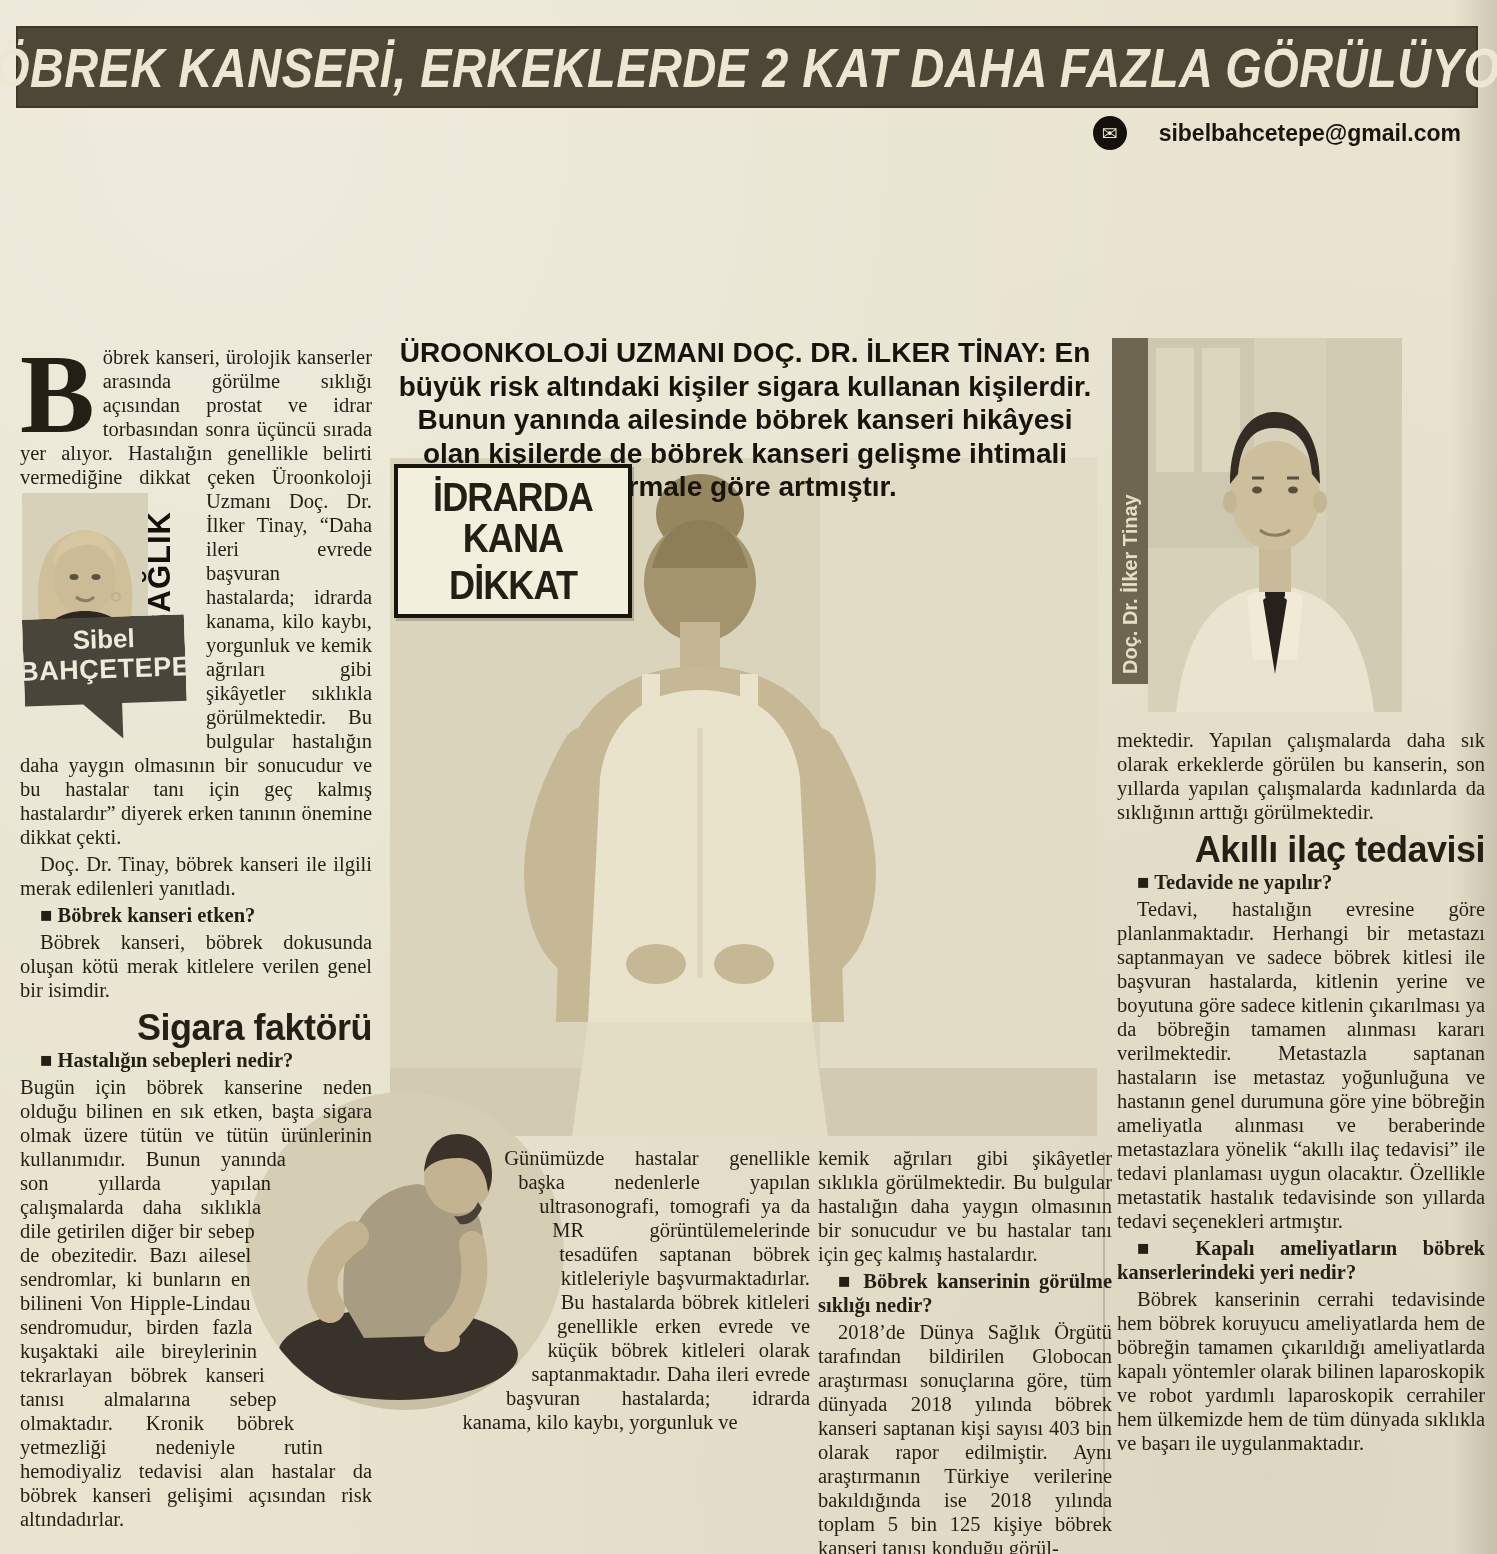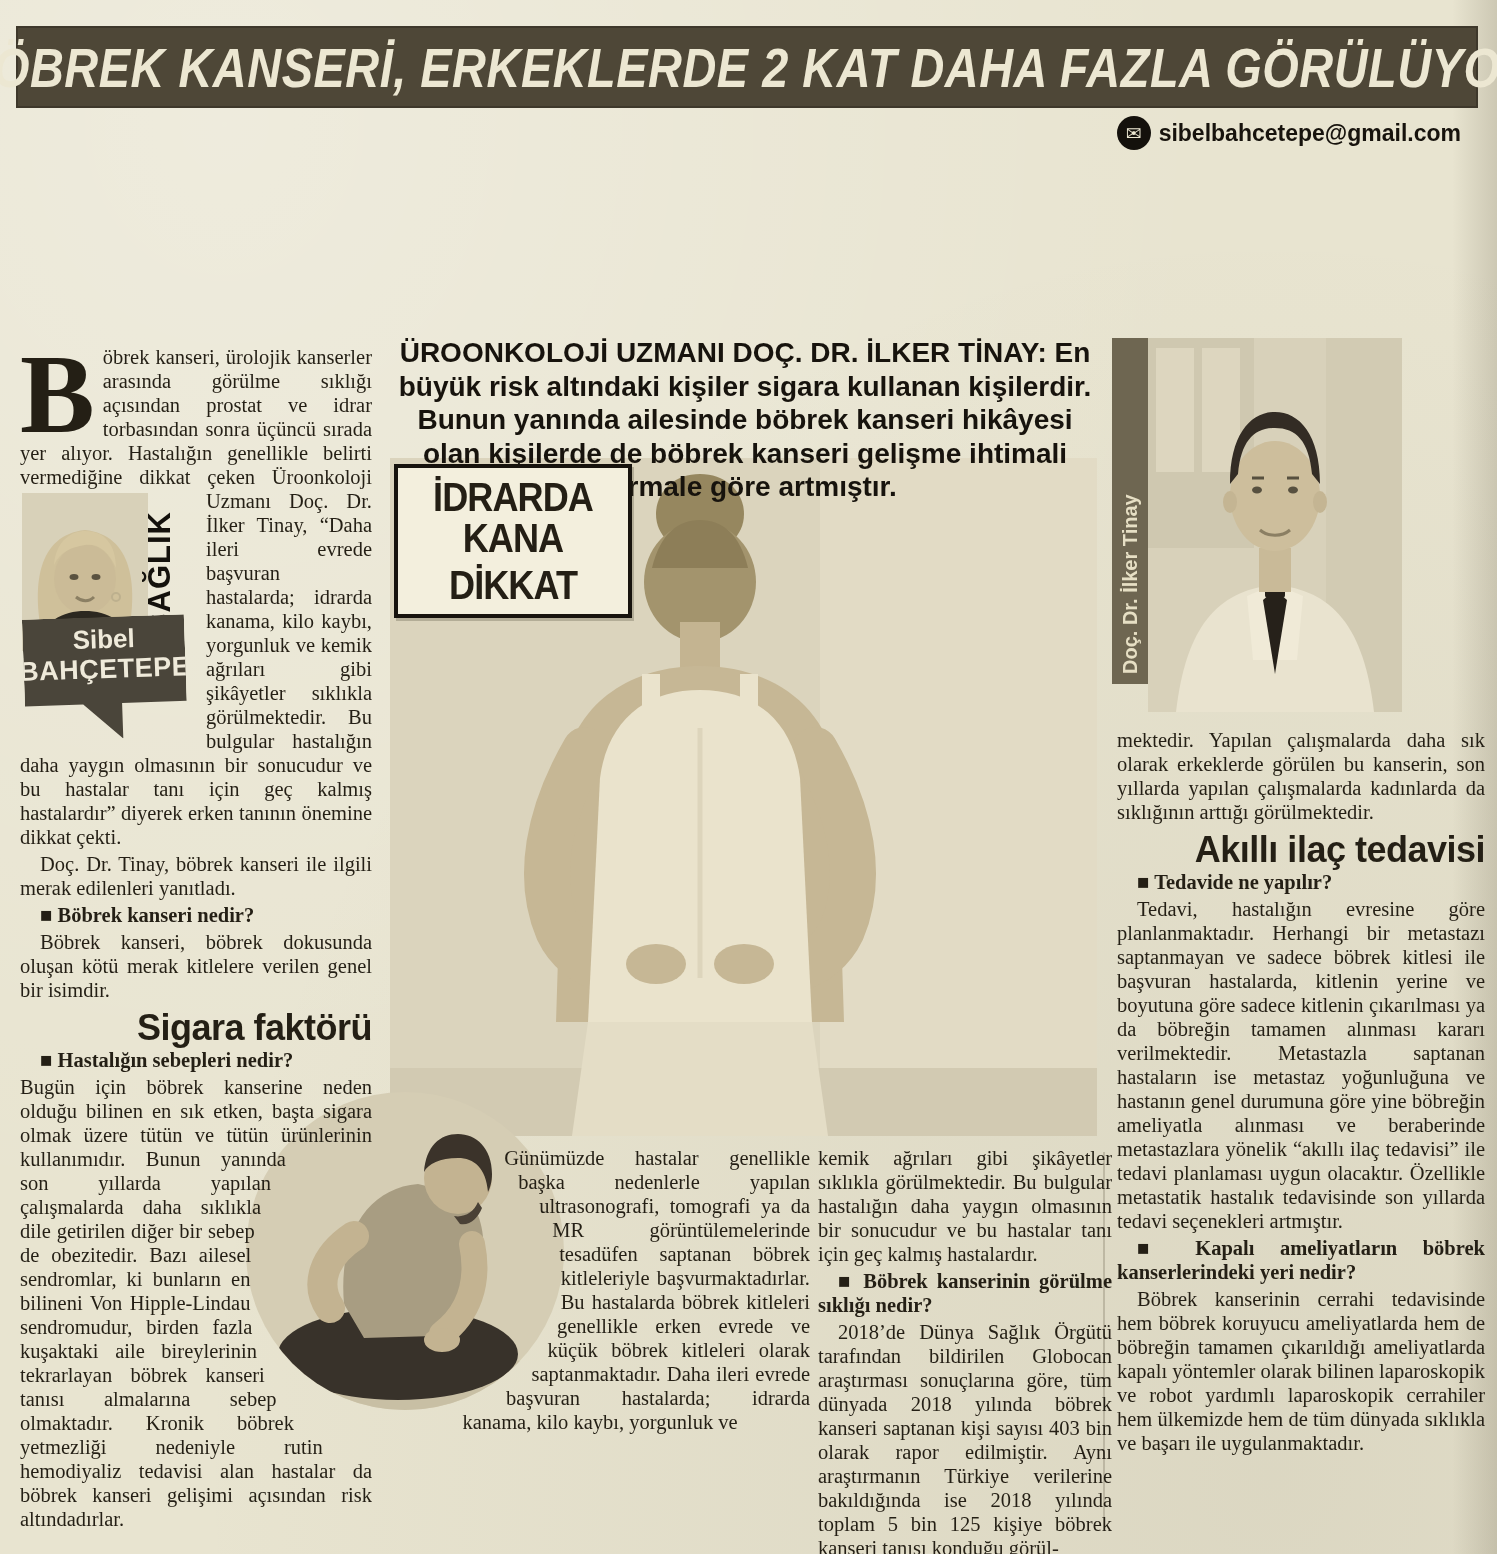--- a/index.html
+++ b/index.html
@@ -13,21 +13,21 @@
 
   
   .top-banner{position:absolute;left:16px;top:26px;width:1462px;height:82px;background:#4e4737;
     display:flex;align-items:center;justify-content:center;box-shadow:0 0 0 2px #3e382b inset;}
   .top-banner .bt{font-family:"Liberation Sans",sans-serif;font-weight:bold;font-style:italic;
     font-size:46px;color:#ece7d2;letter-spacing:.5px;white-space:nowrap;transform:scale(1.02,1.22);}
 
   .email-row{position:absolute;right:36px;top:116px;display:flex;align-items:center;gap:8px;z-index:6;}
   .env-circle{width:34px;height:34px;border-radius:50%;background:#14110c;color:#ece7d2;
     display:flex;align-items:center;justify-content:center;font-size:19px;line-height:1;}
-  .email-text{font-family:"Liberation Sans",sans-serif;font-weight:bold;font-size:23px;color:#17130d;}
+  .email-text{font-family:"Liberation Sans",sans-serif;font-weight:bold;font-size:23px;color:#17130d;margin-left:24px;}
 
   
   .headline{position:absolute;left:0;top:108px;width:100%;text-align:center;z-index:1;}
   .headline .ht{display:inline-block;font-family:"Liberation Serif",serif;font-weight:bold;
     font-size:150px;letter-spacing:-3px;white-space:nowrap;color:#17130d;
     transform:scale(1.04,1.55);transform-origin:50% 18%;}
 
   
   .bodytxt{font-size:20.5px;line-height:24px;text-align:justify;}
   .bodytxt p{margin:0 0 3px;}
@@ -186,21 +186,21 @@
       <div class="saglik">
         <span>SAĞLIK</span>
       </div>
       <div class="name-badge">
         <span class="n1">Sibel</span>
         <span class="n2">BAHÇETEPE</span>
       </div>
     </div>
     <p><span class="dropcap">B</span><span>öbrek kanseri, ürolojik kanserler arasında görülme sıklığı açısından prostat ve idrar torbasından sonra üçüncü sırada yer alıyor. Hastalığın genellikle belirti vermediğine dikkat çeken Üroonkoloji</span> <span class="badge-spacer"></span><span>Uzmanı Doç. Dr. İlker Tinay, “Daha ileri evrede başvuran hastalarda; idrarda kanama, kilo kaybı, yorgunluk ve kemik ağrıları gibi şikâyetler sıklıkla görülmektedir. Bu bulgular hastalığın daha yaygın olmasının bir sonucudur ve bu hastalar tanı için geç kalmış hastalardır” diyerek erken tanının önemine dikkat çekti.</span></p>
     <p class="indent">Doç. Dr. Tinay, böbrek kanseri ile ilgili merak edilenleri yanıtladı.</p>
-    <p class="q">■ Böbrek kanseri nedir?</p>
+    <p class="q">■ Böbrek kanseri etken?</p>
     <p class="indent">Böbrek kanseri, böbrek dokusunda oluşan kötü merak kitlelere verilen genel bir isimdir.</p>
     <div class="subhead">Sigara faktörü</div>
     <p class="q">■ Hastalığın sebepleri nedir?</p>
     <p><span class="indent">Bugün için böbrek kanserine neden olduğu bilinen en sık etken, başta sigara olmak üzere tütün</span> <span class="photo-spacer-r"></span><span>ve tütün ürünlerinin kullanımıdır. Bunun yanında son yıllarda yapılan çalışmalarda daha sıklıkla dile getirilen diğer bir sebep de obezitedir. Bazı ailesel sendromlar, ki bunların en bilineni Von Hipple-Lindau sendromudur, birden fazla kuşaktaki aile bireylerinin tekrarlayan böbrek kanseri tanısı almalarına sebep olmaktadır. Kronik böbrek yetmezliği nedeniyle rutin hemodiyaliz tedavisi alan hastalar da böbrek kanseri gelişimi açısından risk altındadırlar.</span></p>
   </div>
 
   <div class="col-mid-a bodytxt">
     <span class="circle-spacer"></span>
     <p class="indent">Günümüzde hastalar genellikle başka nedenlerle yapılan ultrasonografi, tomografi ya da MR görüntülemelerinde tesadüfen saptanan böbrek kitleleriyle başvurmaktadırlar. Bu hastalarda böbrek kitleleri genellikle erken evrede ve küçük böbrek kitleleri olarak saptanmaktadır. Daha ileri evrede başvuran hastalarda; idrarda kanama, kilo kaybı, yorgunluk ve</p>
   </div>

